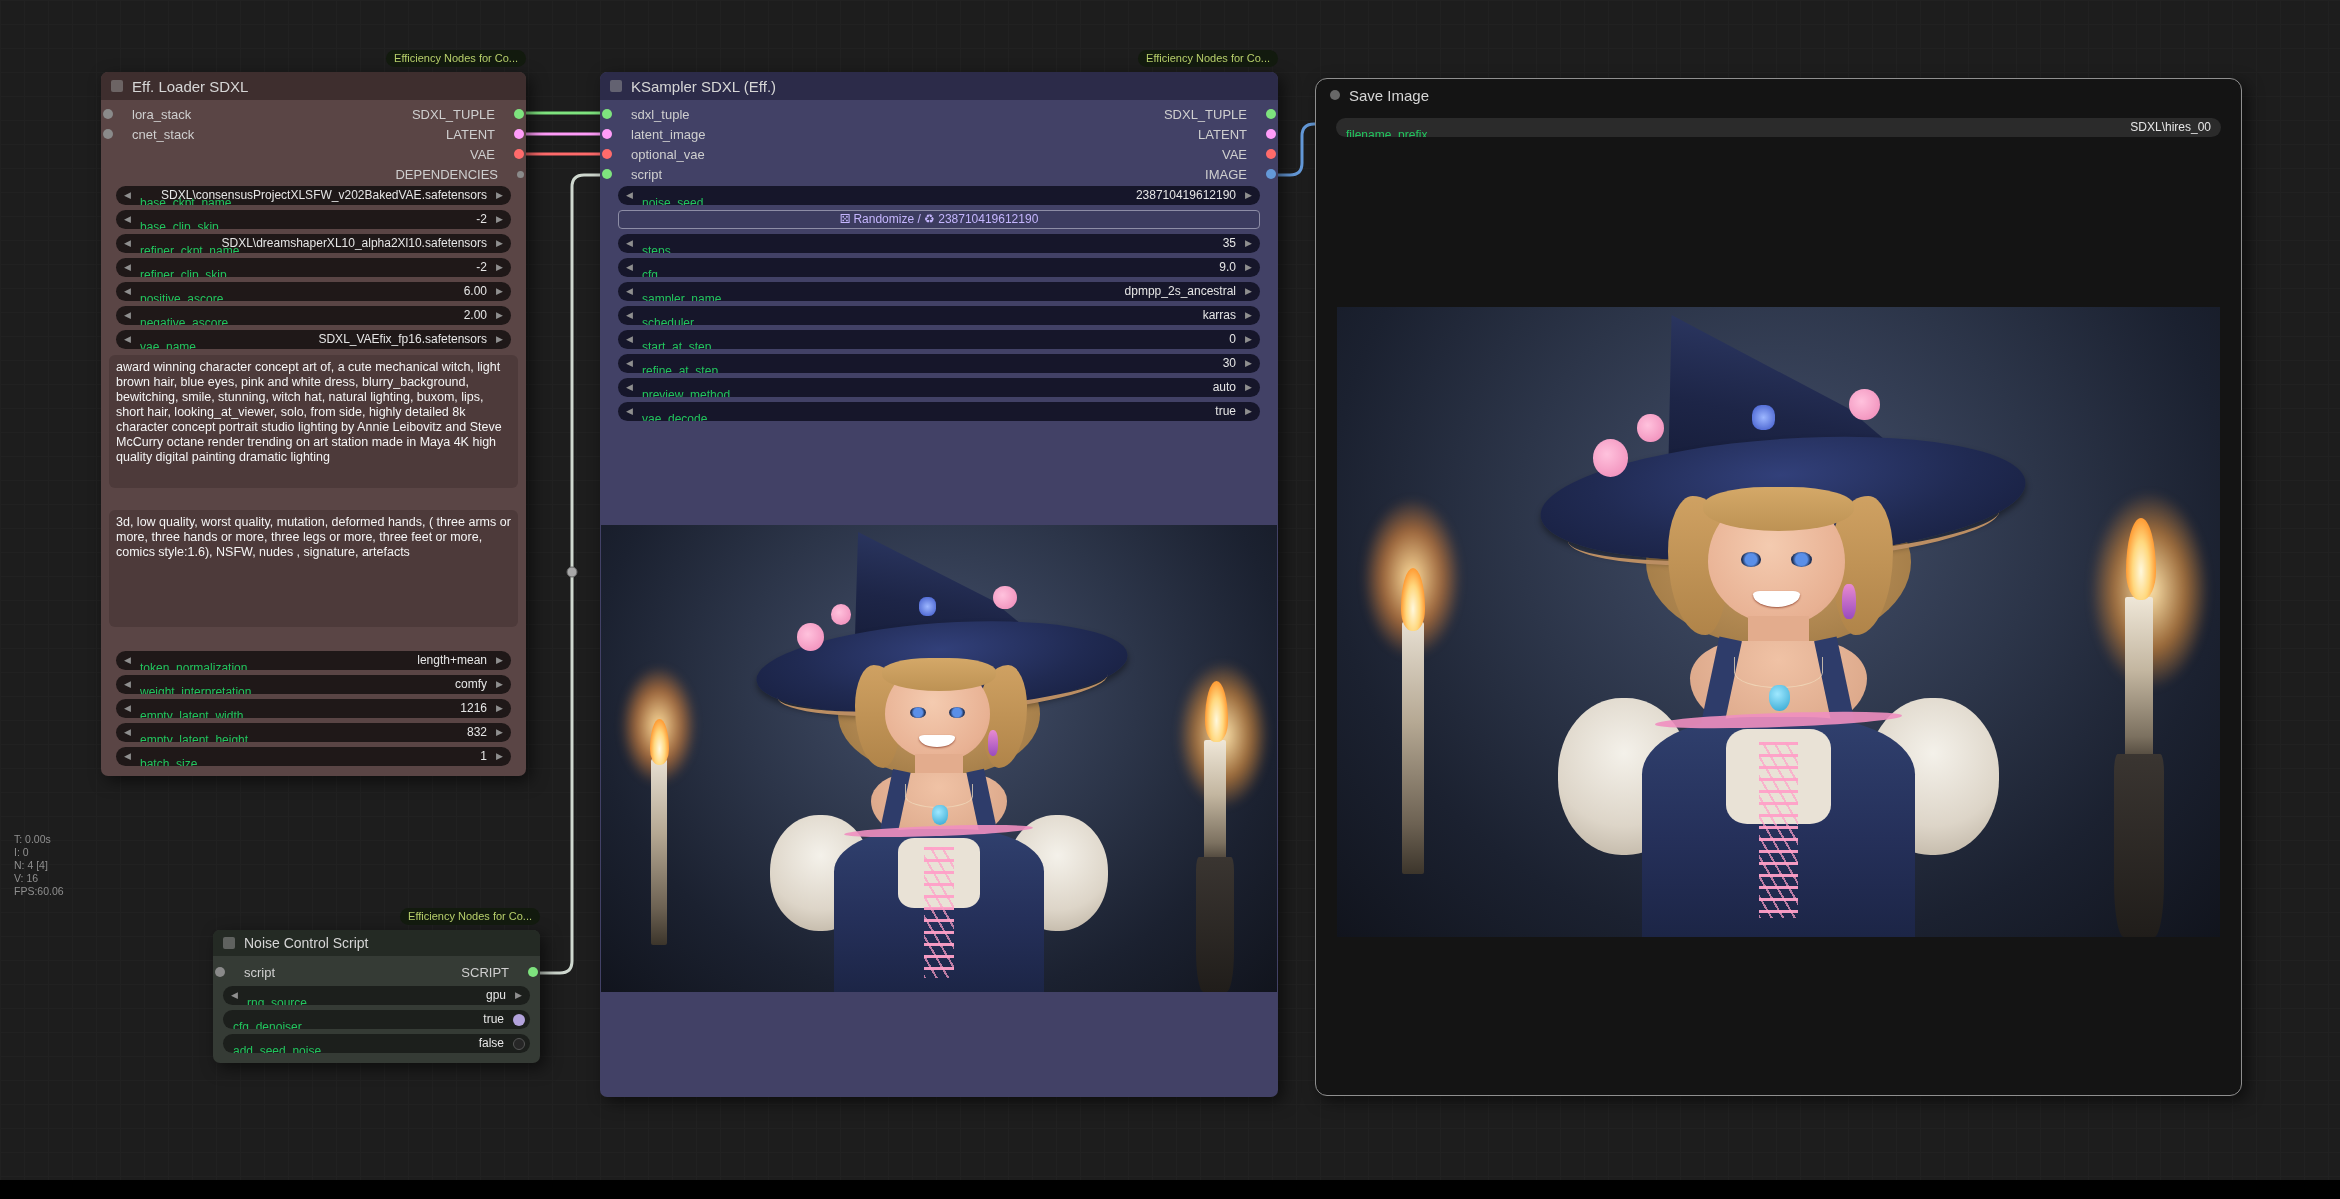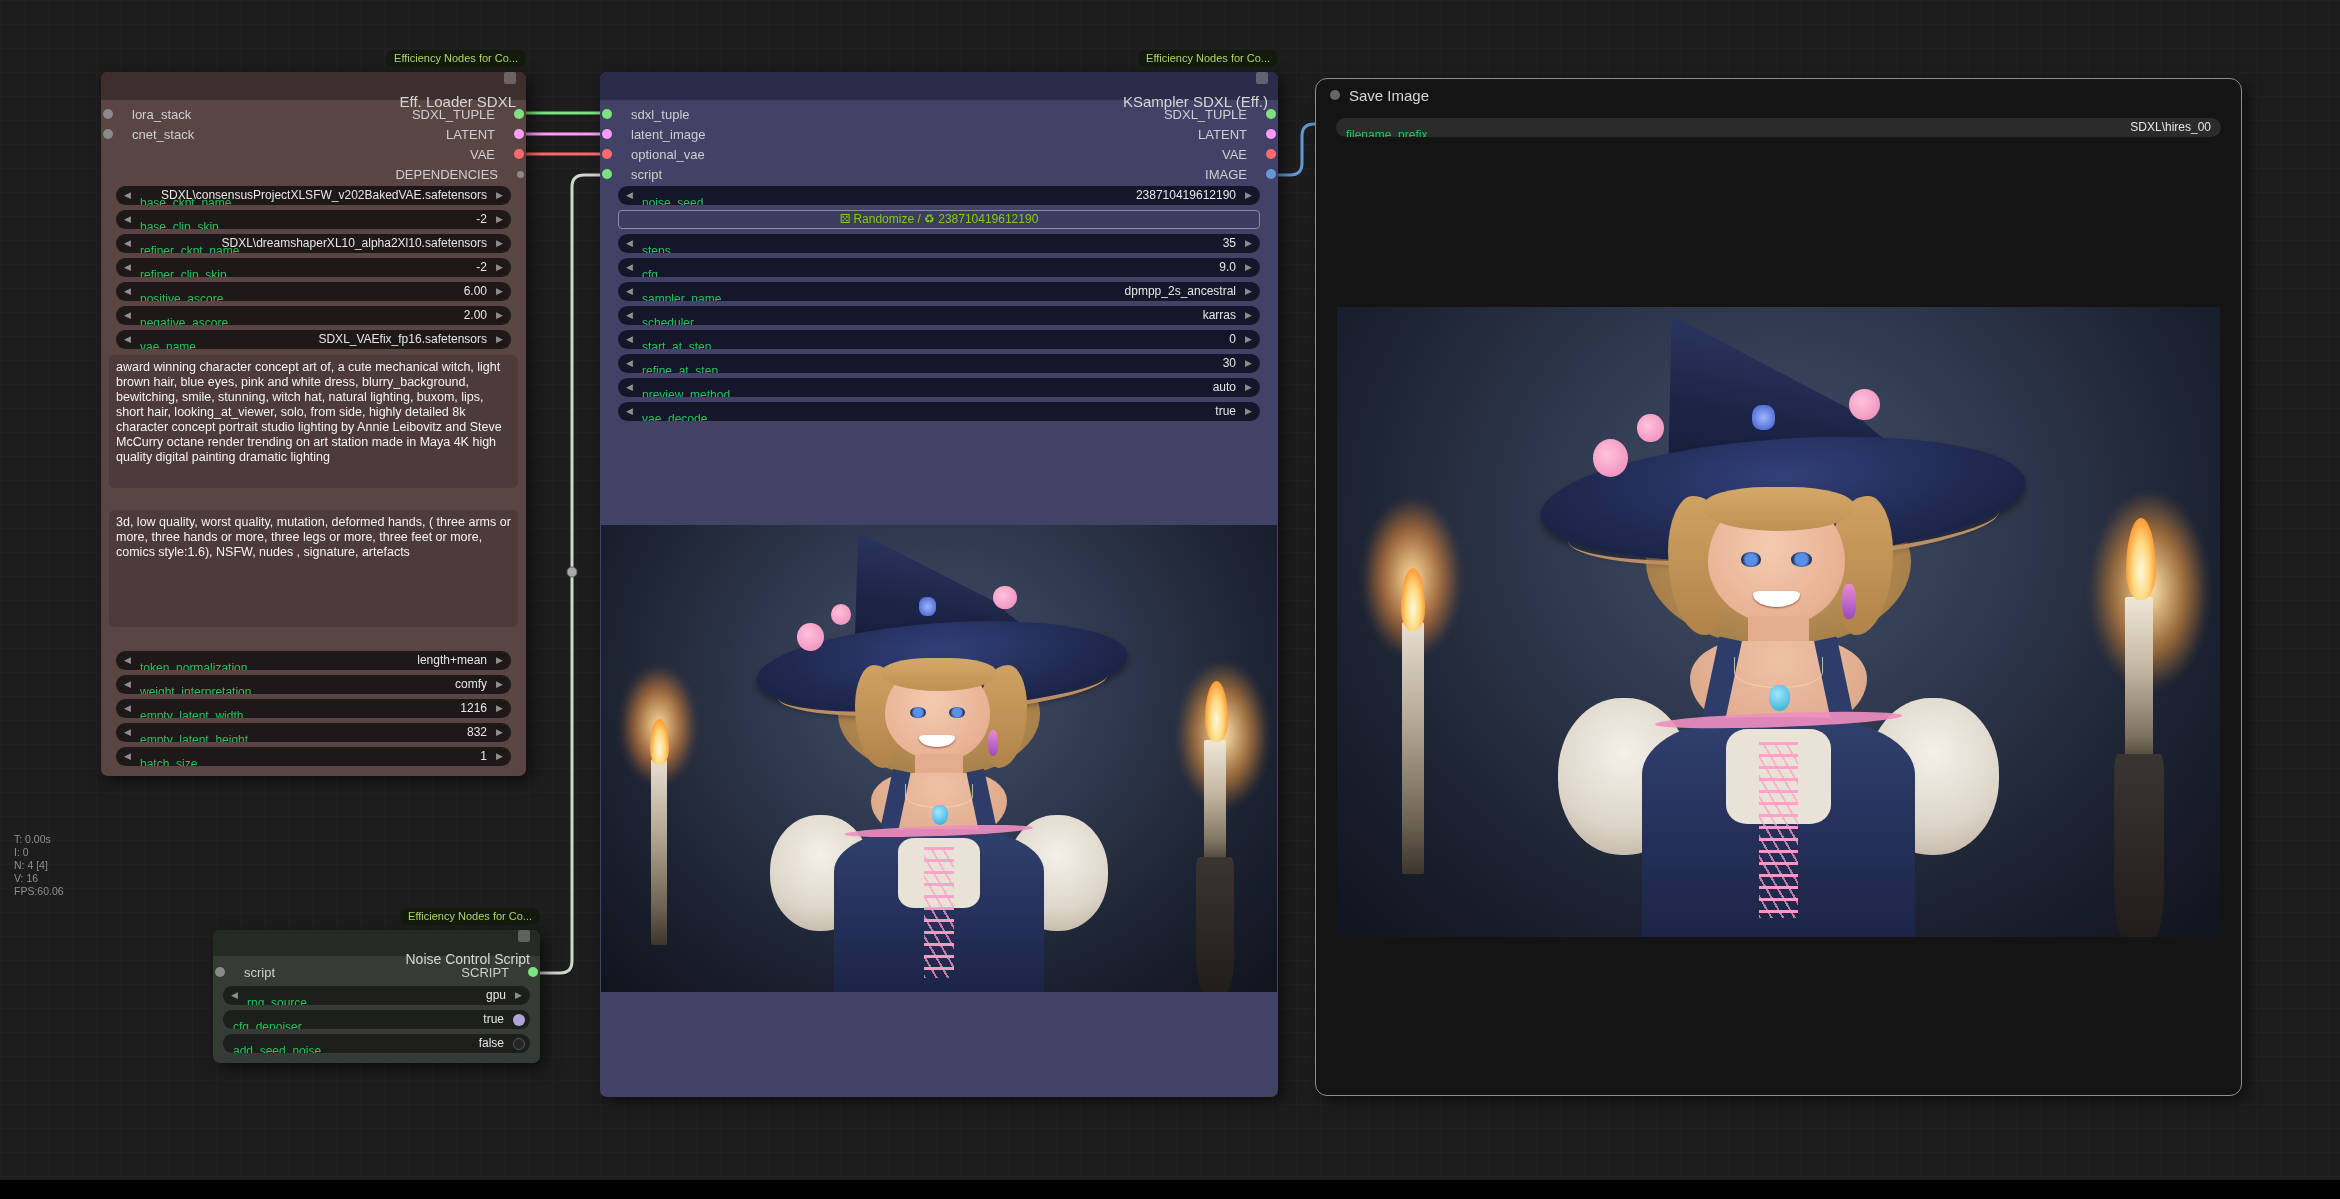--- a/index.html
+++ b/index.html
@@ -10,22 +10,22 @@
     background-image:
       linear-gradient(var(--grid-fine) 1px, transparent 1px),
       linear-gradient(90deg, var(--grid-fine) 1px, transparent 1px),
       linear-gradient(var(--grid-coarse) 1px, transparent 1px),
       linear-gradient(90deg, var(--grid-coarse) 1px, transparent 1px);
     background-size: 24px 24px, 24px 24px, 96px 96px, 96px 96px; }
 
   svg.wires { position: absolute; inset: 0; pointer-events: none; }
 
   .node { position: absolute; border-radius: 7px; box-shadow: 5px 5px 16px rgba(0,0,0,.55); }
-  .header { height: 28px; display: flex; align-items: flex-end; gap: 9px; padding: 0 10px;
-    border-radius: 7px 7px 0 0; font-size: 15px; color: #d6d6d6; white-space: nowrap; flex-direction: column; }
+  .header { height: 28px; display: flex; align-items: center; gap: 9px; padding: 0 10px;
+    border-radius: 7px 7px 0 0; font-size: 15px; color: #d6d6d6; white-space: nowrap; }
   .sq-icon { width: 12px; height: 12px; border-radius: 2px; background: #9a9a9a; opacity: .5; flex: none; }
   .circle-icon { width: 10px; height: 10px; border-radius: 50%; background: #8a8a8a; opacity: .7; flex: none; }
 
   .loader { left: 101px; top: 72px; width: 425px; height: 704px; background: var(--loader-body); }
   .loader .header { background: var(--loader-header); }
   .ks { left: 600px; top: 72px; width: 678px; height: 1025px; background: var(--ks-body); overflow: hidden; }
   .ks .header { background: var(--ks-header); }
   .save { left: 1315px; top: 78px; width: 927px; height: 1018px; background: var(--save-body);
     border: 1px solid #8f8f8f; border-radius: 12px; }
   .noise { left: 213px; top: 930px; width: 327px; height: 133px; background: var(--noise-body); }
@@ -51,21 +51,21 @@
   .save .pill { background: var(--save-pill); margin: 7px 20px 0; }
   .arr { position: absolute; top: 0; line-height: 19px; font-size: 9px; color: #8f8f8f; }
   .arr.l { left: 8px; } .arr.r { right: 8px; }
   .wl { position: absolute; left: 24px; top: 8px; line-height: 19px; color: #22c55e; white-space: nowrap; }
   .wv { position: absolute; right: 24px; top: 0; line-height: 19px; color: #e6e6e6; white-space: nowrap; }
   .pill.noarrow .wl { left: 10px; } .pill.noarrow .wv { right: 10px; }
   .pill.toggle .wv { right: 26px; }
   .tdot { position: absolute; right: 5px; top: 3.5px; width: 12px; height: 12px; border-radius: 50%; }
   .tdot.on { background: var(--toggle-on); } .tdot.off { background: var(--toggle-off); border: 1px solid #555; }
   .btn { height: 19px; margin: 0 18px 5px; border: 1px solid #8d8da6; border-radius: 4px;
-    background: var(--ks-button); text-align: center; line-height: 17px; font-size: 12px; color: #84cc16; }
+    background: var(--ks-button); text-align: center; line-height: 17px; font-size: 12px; color: #c4b5fd; }
 
   .textarea { margin: 6px 8px 0; border-radius: 6px; background: var(--loader-textarea);
     color: #f4f4f4; font-size: 12.5px; line-height: 1.2; padding: 5px 7px; overflow: hidden; }
   .textarea.pos { height: 133px; } .textarea.neg { height: 117px; margin-top: 22px; }
 
   .badge { position: absolute; height: 17px; line-height: 17px; padding: 0 8px; border-radius: 9px;
     background: var(--badge-bg); color: var(--badge-text); font-size: 11px; z-index: 5; white-space: nowrap; margin-left: 24px; }
   #badge-loader { top: 50px; right: 1814px; }
   #badge-ks { top: 50px; right: 1062px; }
   #badge-noise { top: 908px; right: 1800px; }

